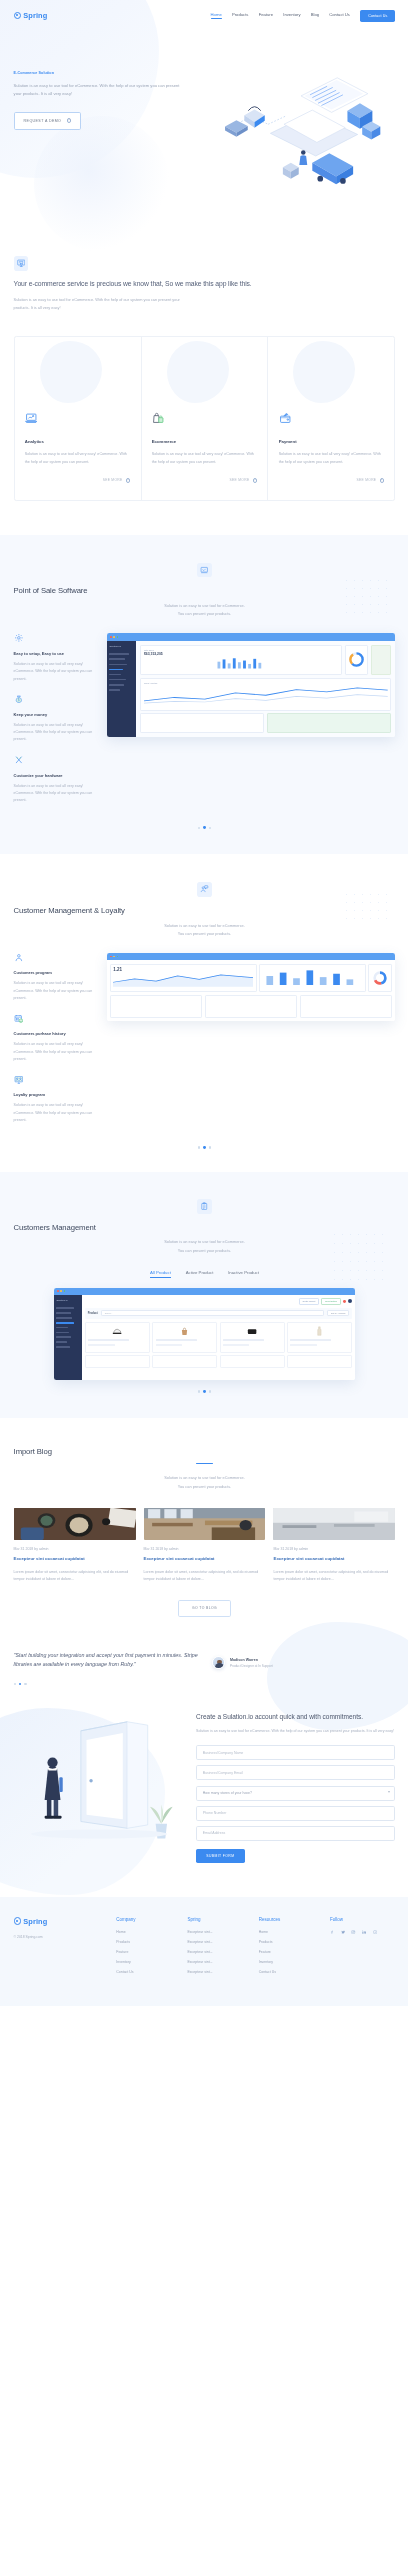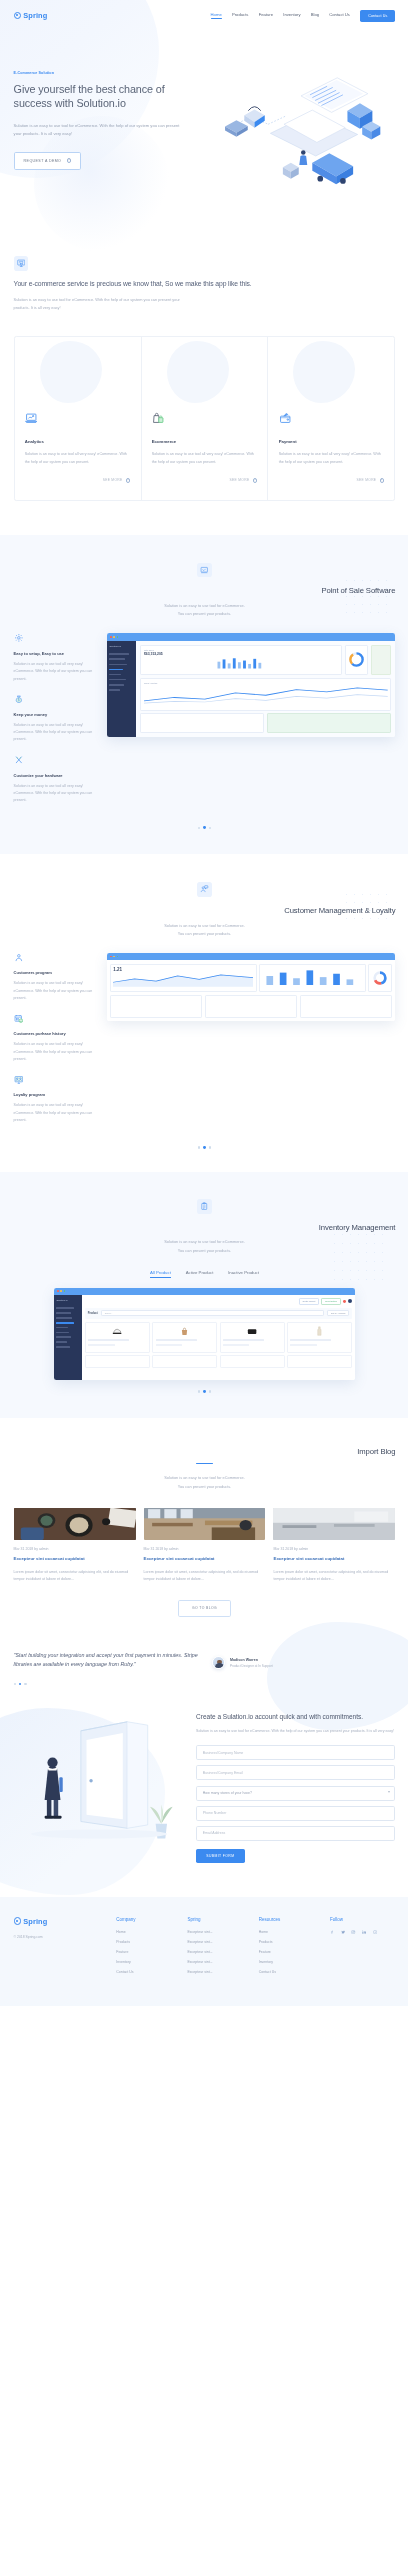--- a/index.html
+++ b/index.html
@@ -77,21 +77,21 @@
   }
   .hero-art { position:absolute; right:5.7px; top:34px; width:187px; height:131px; z-index:1;}
 
   
   .sec { position:relative; padding:0 13.6px; }
   .sec-icon {
     width:14.8px;height:14.8px;border-radius:2.8px;background:#eaf2fe;
     display:flex;align-items:center;justify-content:center;margin:0 auto 9px;
   }
   .sec-icon.left { margin:0 0 8px; }
-  .sec-title { font-size:7.7px; color:#3f4a5f; font-weight:400; text-align:right; letter-spacing:-0.1px;}
+  .sec-title { font-size:7.7px; color:#3f4a5f; font-weight:400; text-align:left; letter-spacing:-0.1px;}
   .sec-title.left { text-align:left; font-size:6.8px; line-height:1.55; color:#57627a;}
   .rule { width:17px;height:1.1px;background:#3b8af0;border-radius:1.1px;margin:6.8px auto 10.2px;}
   .sec-sub { font-size:3.9px;line-height:2.1;color:#a4adbe;text-align:center;}
   .sec-sub.left { text-align:left; line-height:2.0; }
 
   
   .service { padding:49px 13.6px 0; position:relative; }
   .cards { display:flex; margin-top:24px; border:0.6px solid #edf1f7; border-radius:2.3px; overflow:hidden; background:#fff;}
   .card { flex:1; padding:13.6px 10.2px 17px; position:relative; border-right:0.6px solid #edf1f7; overflow:hidden;}
   .card:last-child { border-right:none; }
@@ -303,21 +303,20 @@
       </g>
 
       <g transform="translate(148,150)">
         <circle cx="6" cy="4" r="4" fill="#2f4470"></circle>
         <path d="M1 10 q5 -3 10 0 l2 16 h-14 z" fill="#4f8ce6"></path>
       </g>
     </svg>
 
     <div class="hero-inner">
       <div class="eyebrow">E-Commerce Solution</div>
-      <div class="hero-title">Give yourself the best chance of success with Solution.io</div>
       <div class="hero-sub">Sulation is an easy to use tool for eCommerce. With the help of our system you can present your products. It is all very easy!</div>
       <button class="btn-outline">
         <span>REQUEST A DEMO</span>
         <span class="circ-arrow">›</span>
       </button>
     </div>
   </div>
 
   <div class="service">
     <div class="sec-icon left">
@@ -713,21 +712,21 @@
         <i style="left:48px;top:45px"></i>
     </div>
     <div class="sec">
       <div class="sec-icon">
         <svg width="8.5" height="8.5" viewBox="0 0 24 24" fill="none" stroke="#3b8af0" stroke-width="1.5">
           <rect x="5" y="4" width="14" height="17" rx="1.4"></rect>
           <rect x="9" y="2" width="6" height="3.4" rx="1"></rect>
           <path d="M8.5 11h7M8.5 14.5h7M8.5 18h4" stroke-width="1.2"></path>
         </svg>
       </div>
-      <div class="sec-title">Inventory Management</div>
+      <div class="sec-title">Customers Management</div>
       <div class="sec-sub" style="margin-top:6.8px">
         <div>Solution is an easy to use tool for eCommerce.</div>
         <div>You can present your products.</div>
       </div>
 
       <div class="tabs">
         <div class="tab on">All Product</div>
         <div class="tab">Active Product</div>
         <div class="tab">Inactive Product</div>
       </div>

